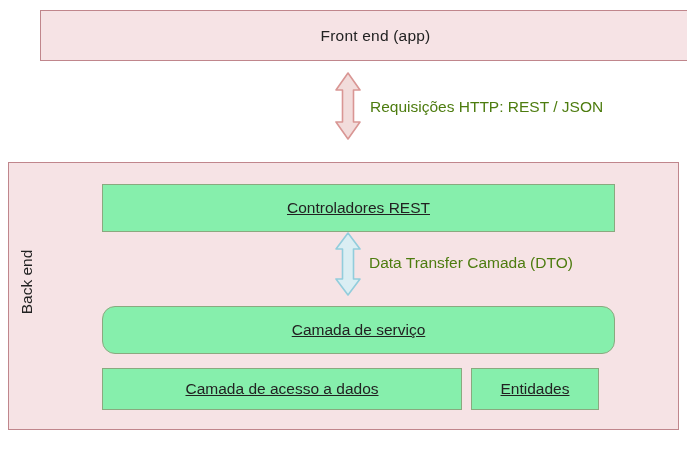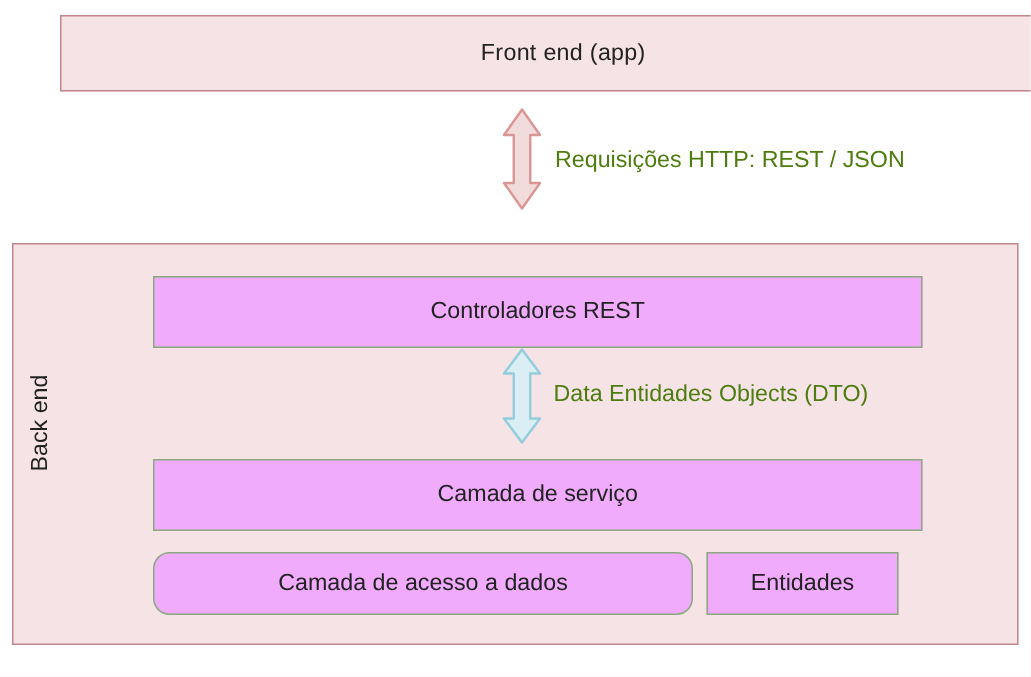--- a/index.html
+++ b/index.html
@@ -63,46 +63,47 @@
     font-size: 15.5px;
     color: #222222;
     transform: rotate(-90deg);
     transform-origin: center center;
   }
 
   
   .blue-box {
     position: absolute;
     box-sizing: border-box;
-    background: #f0abfc;
+    background: #86efac;
     border: 1px solid #8aa97f;
     display: flex;
     align-items: center;
     justify-content: center;
     font-size: 15.5px;
     color: #222222;
+    text-decoration: underline;
   }
   .box-controllers {
     left: 93px;
     top: 21px;
     width: 513px;
     height: 48px;
   }
   .box-service {
     left: 93px;
     top: 143px;
     width: 513px;
     height: 48px;
+    border-radius: 13px;
   }
   .box-data-access {
     left: 93px;
     top: 205px;
     width: 360px;
     height: 42px;
-    border-radius: 11px;
   }
   .box-entities {
     left: 462px;
     top: 205px;
     width: 128px;
     height: 42px;
   }
 
   
   .arrow-wrap {
@@ -170,15 +171,15 @@
     <div class="blue-box box-entities">
       <span>Entidades</span>
     </div>
   </div>
 
   <div class="arrow-wrap arrow-teal">
     <svg width="28" height="64" viewBox="0 0 28 64" xmlns="http://www.w3.org/2000/svg">
       <polygon points="14,1 26,17 19.5,17 19.5,47 26,47 14,63 2,47 8.5,47 8.5,17 2,17" fill="#daeef3" stroke="#92cddc" stroke-width="1.6" stroke-linejoin="round"></polygon>
     </svg>
   </div>
-  <div class="arrow-caption caption-dto">Data Entidades  Objects (DTO)</div>
+  <div class="arrow-caption caption-dto">Data Transfer  Camada (DTO)</div>
 
 </div>
 
 </body></html>

